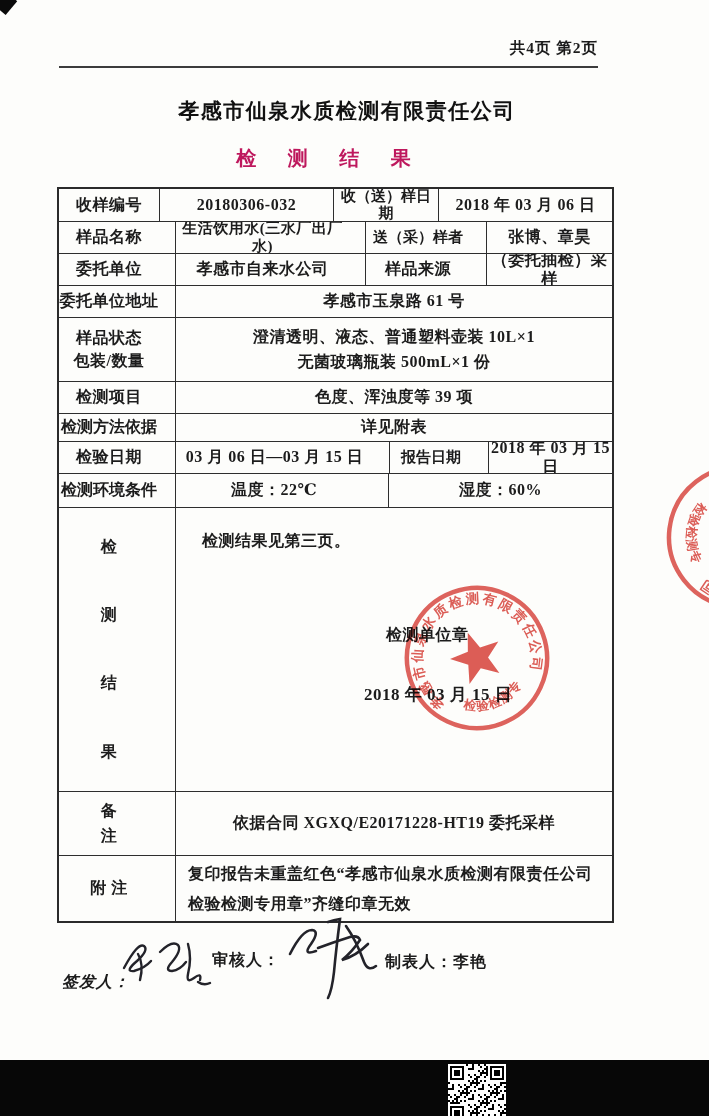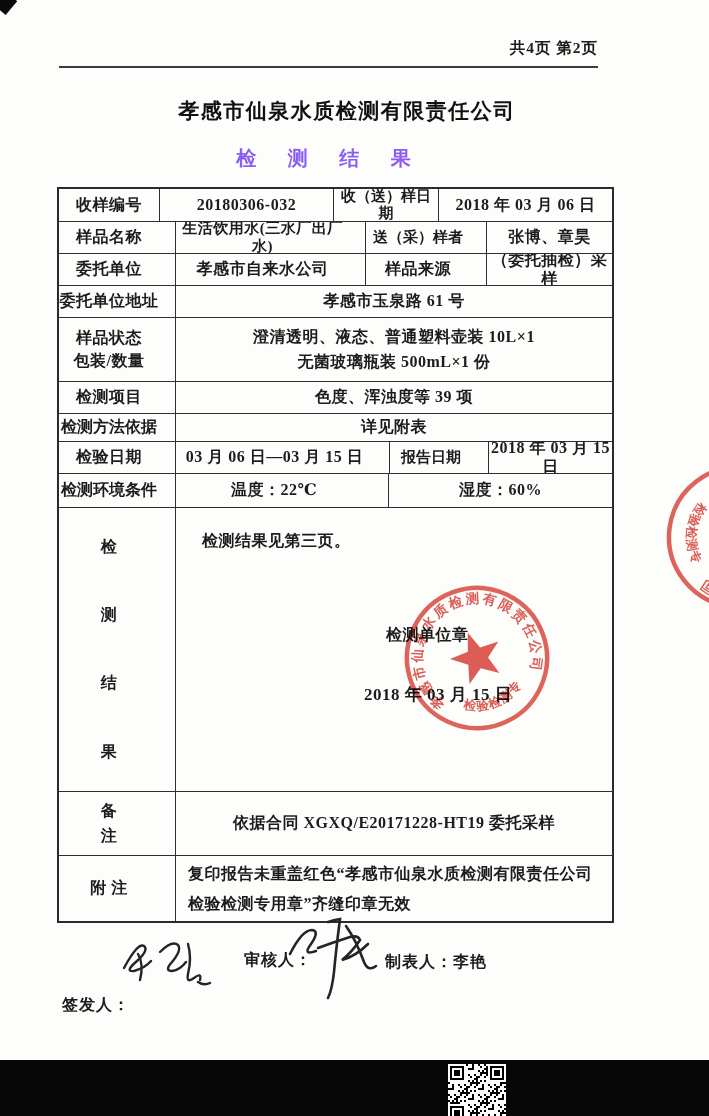--- a/index.html
+++ b/index.html
@@ -18,21 +18,21 @@
 
   
   .page-indicator{position:absolute;top:38px;left:0;width:598px;text-align:right;
     font-size:15.5px;font-weight:bold;letter-spacing:1px;}
   .header-rule{position:absolute;left:59px;top:66px;width:539px;border-top:2px solid #3c3c3c;}
   .company-title{position:absolute;top:97px;left:0;width:694px;text-align:center;
     font-family:"Liberation Sans","DejaVu Sans",sans-serif;
     font-size:21px;font-weight:bold;letter-spacing:1.5px;color:#111;}
   .report-title{position:absolute;top:145px;left:0;width:660px;text-align:center;
     font-family:"Liberation Sans","DejaVu Sans",sans-serif;
-    font-size:20px;font-weight:bold;letter-spacing:13px;color:#8b5cf6;}
+    font-size:20px;font-weight:bold;letter-spacing:13px;color:#be185d;}
 
   
   .info-table{position:absolute;left:57px;top:187px;width:553px;height:732px;
     border:2px solid #2b2b2b;box-sizing:content-box;background:transparent;}
   .tr{display:flex;width:553px;box-sizing:border-box;}
   .tr + .tr{border-top:1.5px solid #2e2e2e;gap:16px;}
   .c{box-sizing:border-box;display:flex;align-items:center;justify-content:center;
      text-align:center;font-size:16px;font-weight:600;letter-spacing:.5px;
      line-height:1.15;overflow:hidden;}
   .c + .c{border-left:1.5px solid #2e2e2e;}
@@ -46,22 +46,22 @@
 
   
   .result-note{position:absolute;left:26px;top:24px;font-size:16px;font-weight:600;}
   .seal-caption{position:absolute;left:210px;top:118px;font-size:16px;font-weight:600;}
   .seal-date{position:absolute;left:188px;top:177px;font-size:17px;font-weight:600;}
   .stamp-main{position:absolute;left:216px;top:65px;width:170px;height:170px;
     mix-blend-mode:multiply;transform:rotate(-20deg);}
   .stamp-edge-clip{position:absolute;left:660px;top:462px;width:49px;height:152px;overflow:hidden;}
   .stamp-edge-clip svg{position:absolute;left:-6px;top:-10px;mix-blend-mode:multiply;transform:rotate(97deg);}
   .sig-label{position:absolute;font-size:16px;font-weight:bold;letter-spacing:1px;}
-  .sig-issuer{left:62px;top:995px;}
-  .sig-reviewer{left:244px;top:950px;}
+  .sig-issuer{left:62px;top:972px;font-style:italic;}
+  .sig-reviewer{left:212px;top:950px;}
   .sig-preparer{left:385px;top:952px;}
   .sig-svg{position:absolute;}
   .sig1{left:114px;top:934px;}
   .sig2{left:284px;top:916px;}
 </style>
 </head>
 <body>
 
 <div class="page">
 

